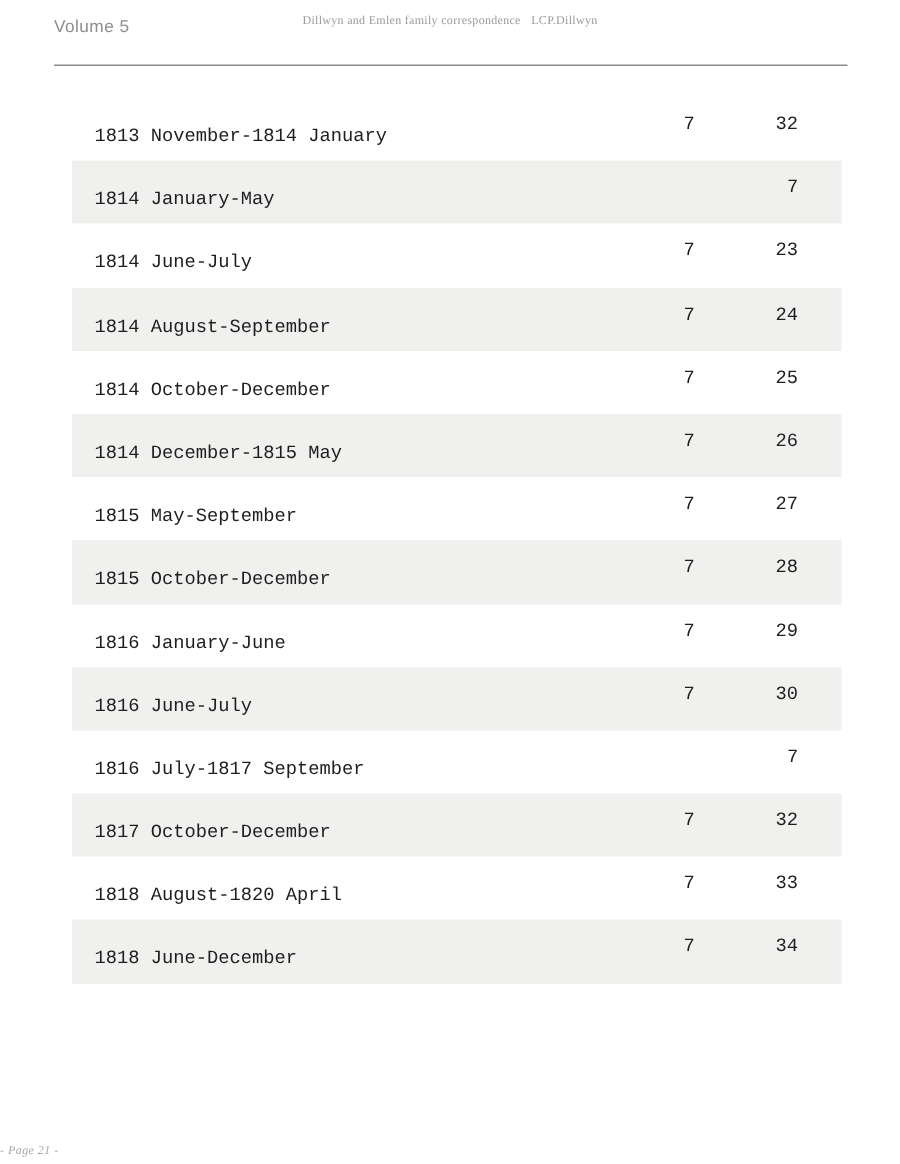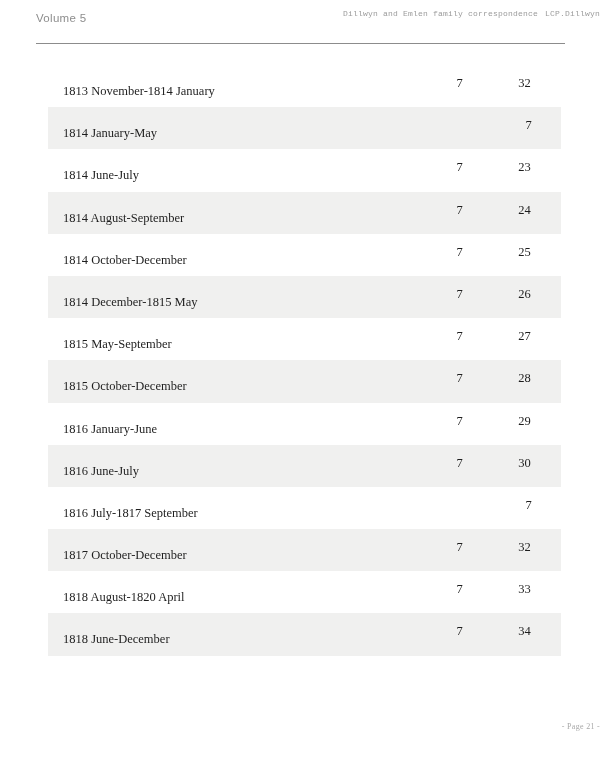--- a/index.html
+++ b/index.html
@@ -5,25 +5,24 @@
   html, body { margin: 0; padding: 0; }
   body {
     width: 600px; height: 776px;
     background: #ffffff;
     position: relative;
     overflow: hidden;
     font-family: "Liberation Serif", serif;
   }
   .running-header {
     position: absolute; top: 9px; left: 0; width: 100%;
-    text-align: right;
+    text-align: center;
     font-size: 8px;
     color: var(--muted, #9b9b9b);
     letter-spacing: 0.2px;
-    font-family: Liberation Mono, monospace;
   }
   .collection-id { margin-left: 7px; }
   .section-title {
     position: absolute; top: 12px; left: 36px;
     font-family: "Liberation Sans", sans-serif;
     font-size: 11.5px;
     color: var(--muted-dark, #8d8d8d);
     letter-spacing: 0.3px;
   }
   .rule {
@@ -32,20 +31,21 @@
     background: var(--rule, #8c8c8c);
   }
   .contents-table {
     position: absolute; top: 65px; left: 48px;
     width: 513px;
   }
   .row {
     display: flex;
     height: 42.2px;
     box-sizing: border-box;
+    font-family: Liberation Mono, monospace;
   }
   .row:nth-child(even) { background: var(--alt-bg, #f0f0ef); }
   .cell {
     font-size: 12.5px;
     color: var(--text, #1e1e1e);
     box-sizing: border-box;
   }
   .cell-title {
     flex: 1;
     padding-left: 15px;
@@ -53,25 +53,26 @@
     white-space: nowrap;
     overflow: hidden;
   }
   .cell-num {
     width: 65px;
     text-align: center;
     padding-top: 11px;
   }
   .cell-num.last { margin-right: 4px; }
   .page-footer {
-    position: absolute; top: 722px; left: 0; width: 100%;
-    text-align: right;
+    position: absolute; top: 762px; left: 0; width: 100%;
+    text-align: left;
     font-size: 8px;
     color: var(--muted-light, #a8a8a8);
     letter-spacing: 0.3px;
+    font-style: italic;
   }
 </style>
 </head>
 <body>
 
 <div class="running-header">
   <span>Dillwyn and Emlen family correspondence</span><span class="collection-id">LCP.Dillwyn</span>
 </div>
 
 <div class="section-title">Volume 5</div>

